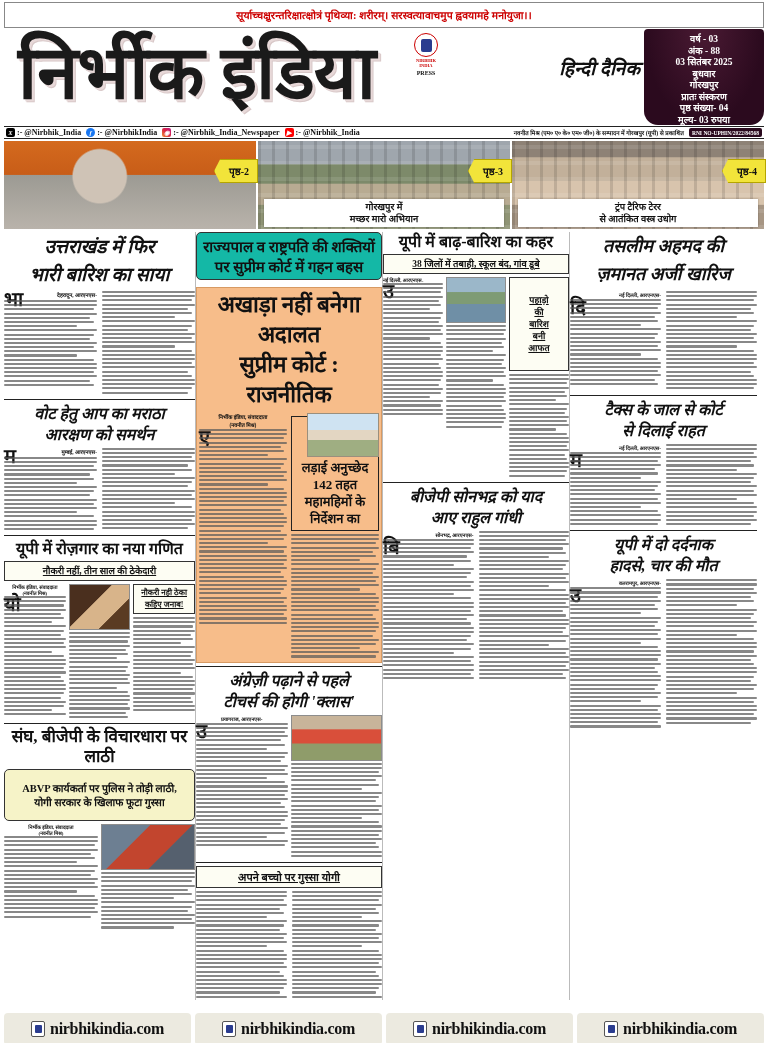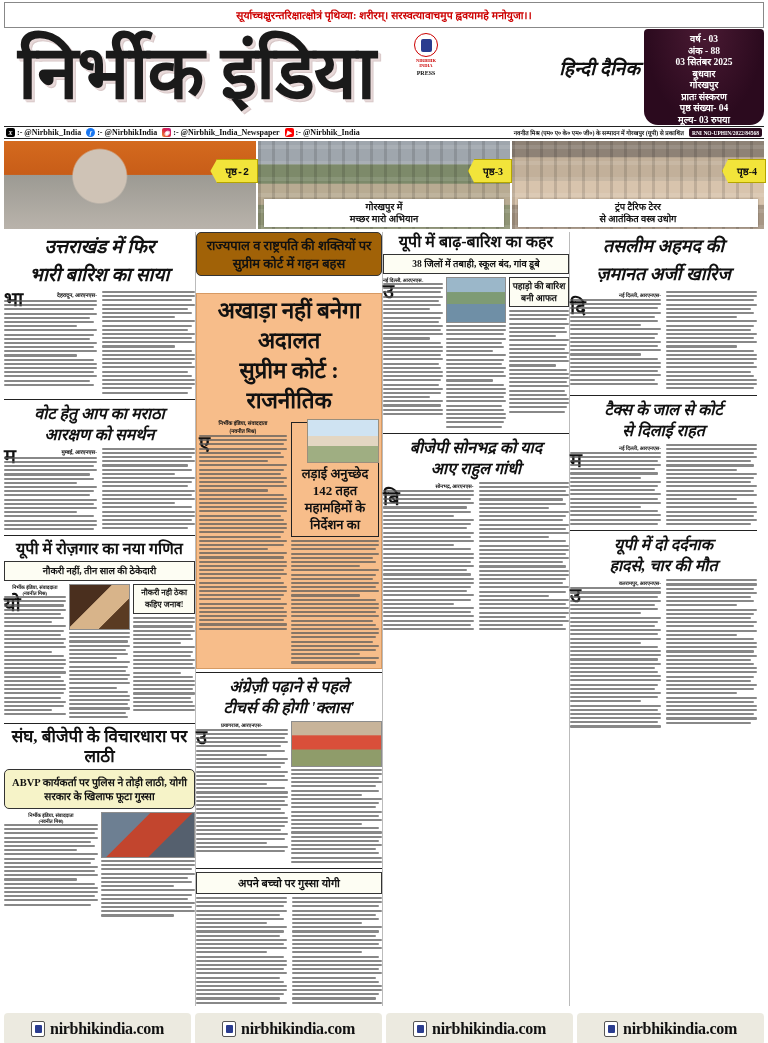--- a/index.html
+++ b/index.html
@@ -126,43 +126,43 @@
     font-weight:bold; font-style:italic; text-align:center;
     font-size:16px; line-height:21px; color:#111;
   }
   .hl-blk {
     font-weight:bold; text-align:center;
     font-size:16px; line-height:20px; color:#111;
   }
   .deck-box {
     border:1.4px solid #333; border-radius:0; background:#fdfdf3;
     text-align:center; font-weight:bold; font-size:9.5px;
-    padding:3px 4px; margin:2px 0 3px; line-height:12px;
+    padding:3px 4px; margin:2px 0 3px; line-height:12px;text-decoration:underline;
   }
   .dropcap { float:left; font-size:20px; line-height:17px; font-weight:bold; margin:0 2px 0 0; font-family:"Liberation Serif",serif;}
 
   
   .lines { display:block; }
   .lines i {
     display:block; height:2.1px; background:#5a5a5a; margin-bottom:2.1px;
     opacity:.72; border-radius:1px;
   }
   .lines i:nth-child(7n) { width:78%; }
   .lines i:nth-child(5n) { width:93%; }
   .lines i:nth-child(3n) { width:97%; }
 
   .twocol { display:flex; gap:5px; }
   .twocol > div { flex:1; }
 
   
   .lead-wrap { background:#f7bd8a; border:1px solid #d79a63; padding:2px; }
   .lead-deck {
-    border:1.4px solid #333; border-radius:5px; background:#a16207;
-    text-align:center; font-weight:bold; font-size:13px; padding:3px;
-    margin-bottom:17px;
+    border:1.4px solid #333; border-radius:5px; background:#14b8a6;
+    text-align:center; font-weight:bold; font-size:15px; padding:3px;
+    margin-bottom:7px;
   }
   .lead-title {
     text-align:center; font-weight:bold; font-size:22.5px; line-height:30px;
     color:#111; letter-spacing:-.2px;
   }
   .lead-sub {
     border:1.6px solid #222; background:#f7bd8a; text-align:center;
     font-weight:bold; font-size:13px; line-height:17px; padding:3px 2px;
     margin:3px 0;
   }
@@ -172,21 +172,21 @@
 
   
   .story-photo { width:100%; height:46px; border:1px solid #8d8d8d; margin-bottom:2px; }
   .pp-yogi { background:linear-gradient(135deg,#4a2f1e 0 40%, #d8b48a 41% 70%, #5a3b22 71% 100%);}
   .pp-school { background:linear-gradient(180deg,#c8b49a 0 30%, #d94f3a 31% 62%, #8f9c6a 63% 100%);}
   .pp-flood { background:linear-gradient(180deg,#9bb7c9 0 32%, #7e9b74 33% 58%, #6f8fa6 59% 100%);}
   .pp-rally { background:linear-gradient(135deg,#6d7f92 0 35%, #c2452e 36% 66%, #55606e 67% 100%);}
 
   .hl-bar-yellow {
     border:1.6px solid #333; border-radius:5px; background:#f6f3c8;
-    text-align:center; font-weight:bold; font-size:10.5px; padding:5px;
+    text-align:center; font-weight:bold; font-size:10.5px; padding:11px;
     margin:2px 0 3px;
   }
 
   
   .footer { position:absolute; bottom:0; left:4px; right:4px; height:32px;
             display:flex; gap:4px; }
   .fbadge {
     flex:1; background:#eceae0; border-radius:4px;
     display:flex; align-items:center; justify-content:center; gap:5px;
   }
@@ -251,21 +251,21 @@
     </span>
     <span class="soc-pub">नवनीत मिश्र (एम० ए० के० एम० जी०) के सम्पादन में गोरखपुर (यूपी) से प्रकाशित</span>
     <span class="soc-rni">RNI NO-UPHIN/2022/84568</span>
   </div>
 
   <div class="teaser-strip">
     <div class="teaser">
       <div class="t-photo">
           <div class="ph ph-anu"></div>
         </div>
-      <div class="arrow-tag" style="right:-2px;font-family:Liberation Mono, monospace;">पृष्ठ-2</div>
+      <div class="arrow-tag" style="right:-2px;">पृष्ठ-2</div>
     </div>
     <div class="teaser">
       <div class="t-photo">
           <div class="ph ph-road ph-grid" style="position:relative"></div>
         </div>
       <div class="t-cap" style="white-space: pre-line;">गोरखपुर में
 मच्छर मारो अभियान</div>
       <div class="arrow-tag" style="right:-2px;margin-left:48px;">पृष्ठ-3</div>
     </div>
     <div class="teaser">
@@ -871,21 +871,21 @@
                 <i></i>
                 <i></i>
                 <i></i>
                 <i></i>
                 <i></i>
                 <i></i>
                 <i></i>
             </div>
           </div>
           <div style="flex:1">
-            <div class="deck-box" style="font-size:9px;padding:2px;margin-top:0">
+            <div class="deck-box" style="font-size:9px;padding:16px;margin-top:0">
               <span>पहाड़ो की बारिश</span><br>
               <span>बनी आफत</span>
             </div>
             <div class="lines">
               <i></i>
                 <i></i>
                 <i></i>
                 <i></i>
                 <i></i>
                 <i></i>

